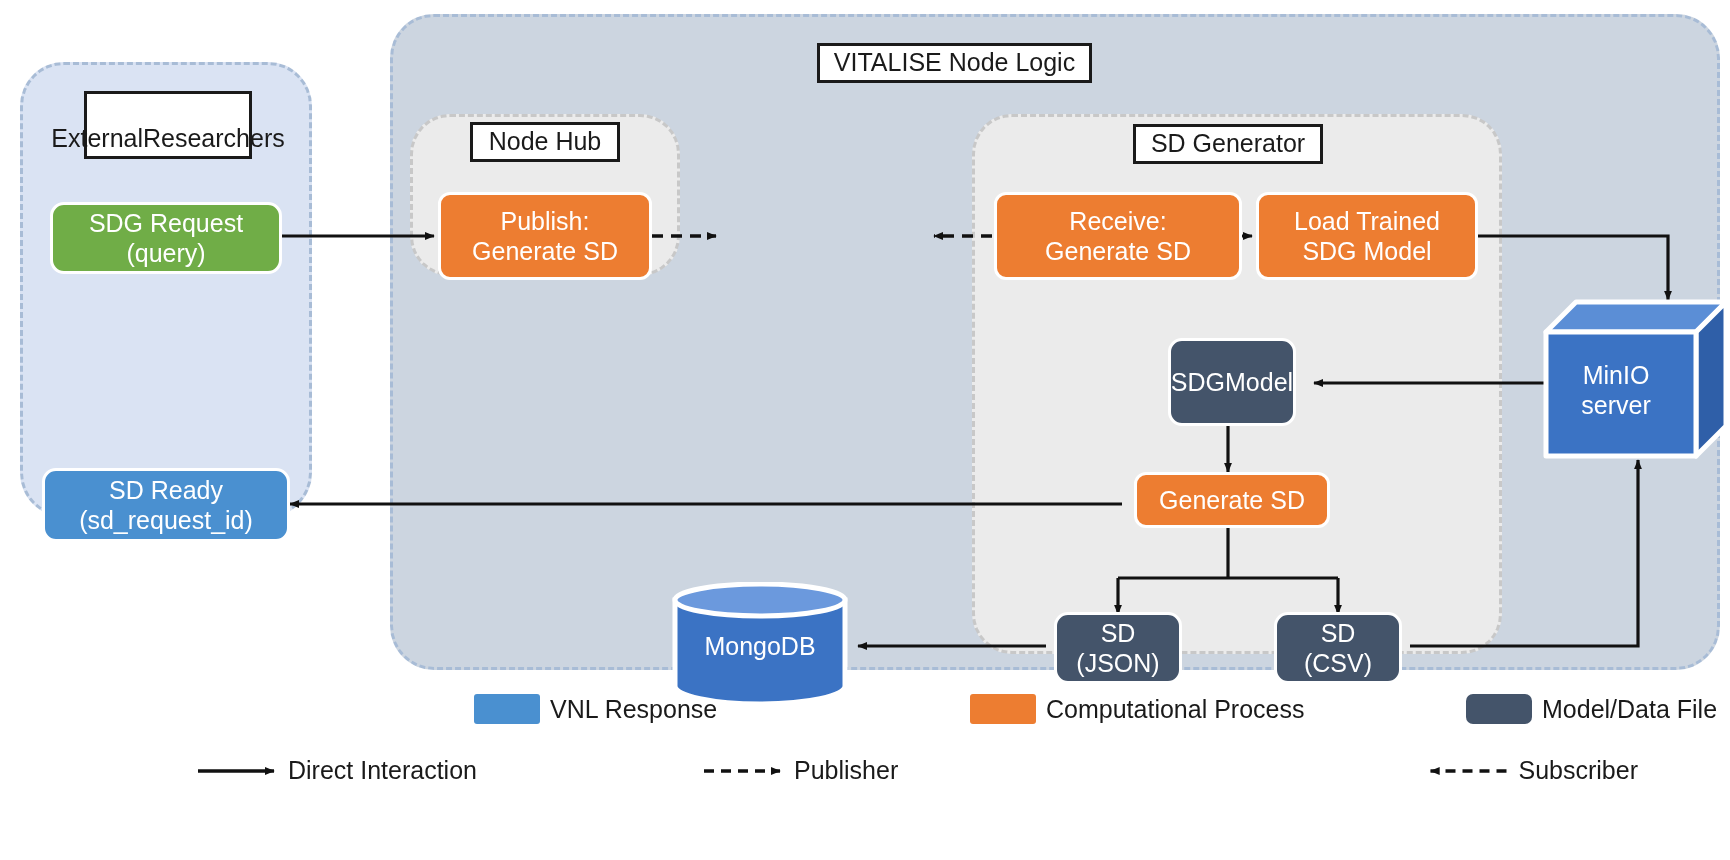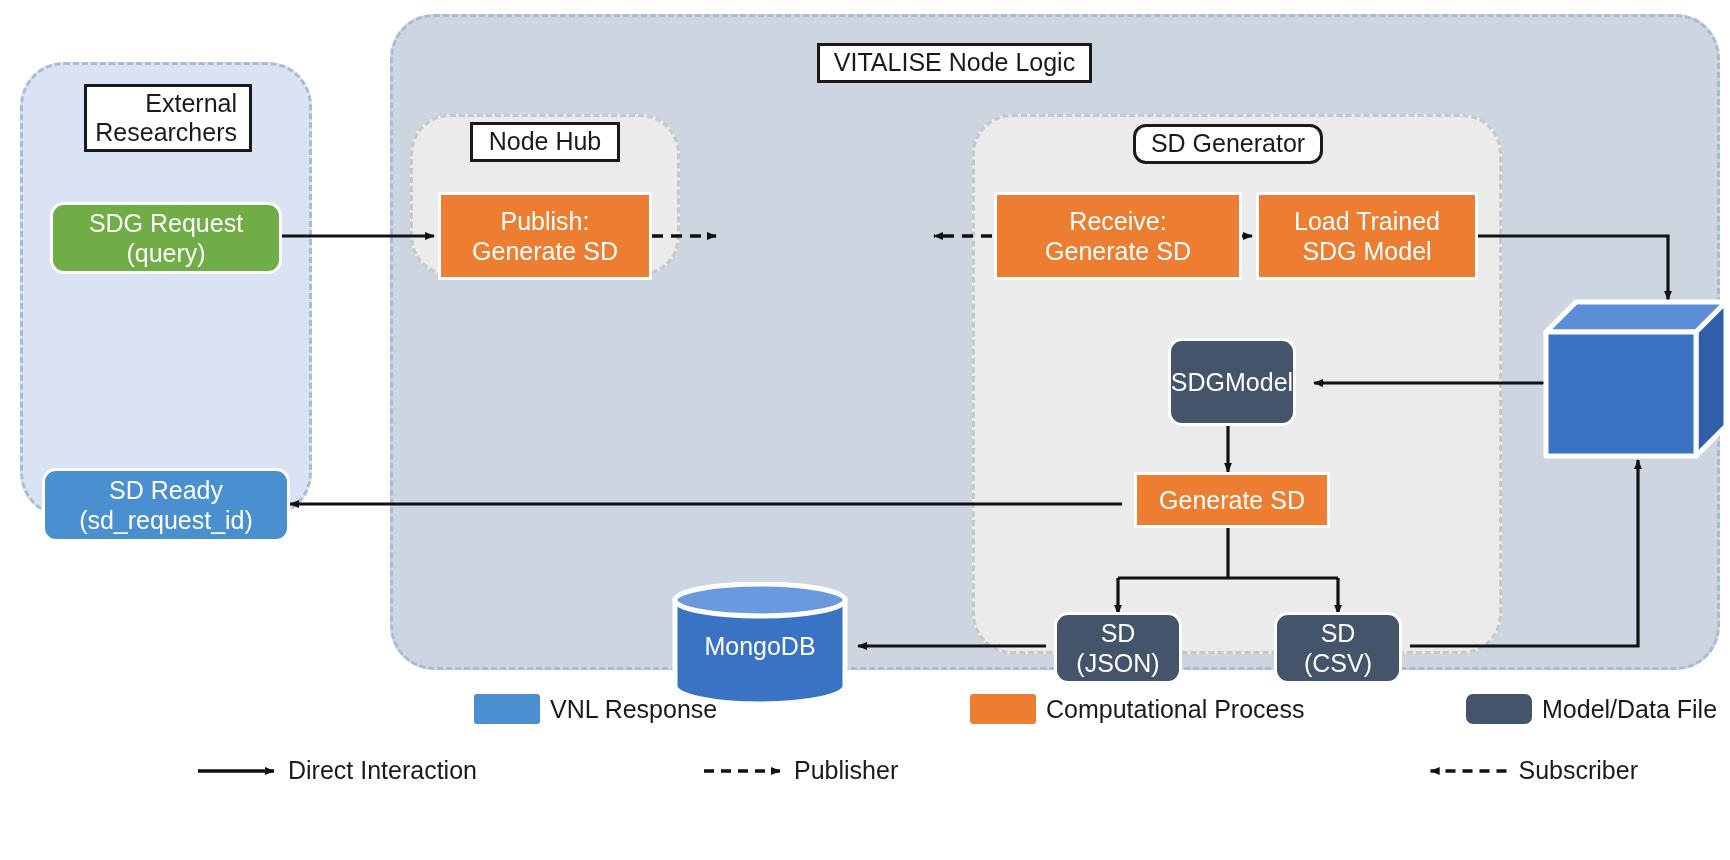--- a/index.html
+++ b/index.html
@@ -56,21 +56,21 @@
     align-items: center;
     justify-content: center;
     text-align: center;
     color: #ffffff;
     font-size: 25px;
     line-height: 1.2;
     border: 3px solid #ffffff;
   }
   .node-green   { background: #70ad47; border-radius: 14px; }
   .node-lblue   { background: #4a90d0; border-radius: 14px; }
-  .node-orange  { background: #ed7d31; border-radius: 0; }
+  .node-orange  { background: #ed7d31; border-radius: 12px; }
   .node-dark    { background: #44546a; border-radius: 14px; }
   .node-mqblue  { background: #3b73c4; border-radius: 0; }
 
   
   .cube-wrap { position: absolute; }
   .cube-wrap svg { display: block; }
   .cube-label {
     position: absolute;
     left: 0;
     top: 34px;
@@ -169,34 +169,34 @@
     <path d="M1228,528 L1228,578" stroke="#111111" stroke-width="3.2" fill="none"></path>
     <path d="M1118,578 L1338,578" stroke="#111111" stroke-width="3.2" fill="none"></path>
     <path d="M1118,578 L1118,614" stroke="#111111" stroke-width="3.2" fill="none" marker-end="url(#ah)"></path>
     <path d="M1338,578 L1338,614" stroke="#111111" stroke-width="3.2" fill="none" marker-end="url(#ah)"></path>
 
     <path d="M1046,646 L858,646" stroke="#111111" stroke-width="3.2" fill="none" marker-end="url(#ah)"></path>
 
     <path d="M1410,646 L1638,646 L1638,460" stroke="#111111" stroke-width="3.2" fill="none" marker-end="url(#ah)"></path>
   </svg>
 
-  <div class="abs title-plate" style="left:84px; top:84px; width:168px; height:68px; flex-direction:column;">
+  <div class="abs title-plate" style="left:84px; top:91px; width:168px; height:68px; flex-direction:row;">
     <span>External</span>
     <span>Researchers</span>
   </div>
 
   <div class="abs title-plate" style="left:817px; top:43px; width:275px; height:40px;">
     <span>VITALISE Node Logic</span>
   </div>
 
   <div class="abs title-plate" style="left:470px; top:122px; width:150px; height:40px;">
     <span>Node Hub</span>
   </div>
 
-  <div class="abs title-plate" style="left:1133px; top:124px; width:190px; height:40px;border-radius:13px;">
+  <div class="abs title-plate" style="left:1133px; top:124px; width:190px; height:40px;">
     <span>SD Generator</span>
   </div>
 
   <div class="abs node node-green" style="left:50px; top:202px; width:232px; height:72px; flex-direction:column;">
     <span>SDG Request</span>
     <span>(query)</span>
   </div>
 
   <div class="abs node node-lblue" style="left:42px; top:468px; width:248px; height:74px; flex-direction:column;">
     <span>SD Ready</span>
@@ -237,20 +237,24 @@
     <span>SD</span>
     <span>(CSV)</span>
   </div>
 
   <div class="cube-wrap" style="left:1542px; top:298px; width:188px; height:162px;">
     <svg width="188" height="162" viewBox="0 0 188 162">
       <polygon points="4,34 34,4 184,4 154,34" fill="#5b8ed6" stroke="#ffffff" stroke-width="5" stroke-linejoin="round"></polygon>
       <polygon points="154,34 184,4 184,128 154,158" fill="#2f5fa8" stroke="#ffffff" stroke-width="5" stroke-linejoin="round"></polygon>
       <rect x="4" y="34" width="150" height="124" fill="#3b73c4" stroke="#ffffff" stroke-width="5" stroke-linejoin="round"></rect>
     </svg>
+    <div class="cube-label" style="top:62px;">
+      <div>MinIO</div>
+      <div>server</div>
+    </div>
   </div>
 
   <div class="cyl-wrap" style="left:670px; top:582px; width:180px; height:122px;">
     <svg width="180" height="122" viewBox="0 0 180 122">
       <path d="M5,18 L5,104 A85,18 0 0 0 175,104 L175,18 Z" fill="#3b73c4" stroke="#ffffff" stroke-width="5"></path>
       <ellipse cx="90" cy="18" rx="85" ry="16" fill="#6b99dd" stroke="#ffffff" stroke-width="5"></ellipse>
     </svg>
     <div class="cyl-label" style="top:50px;">MongoDB</div>
   </div>
 

